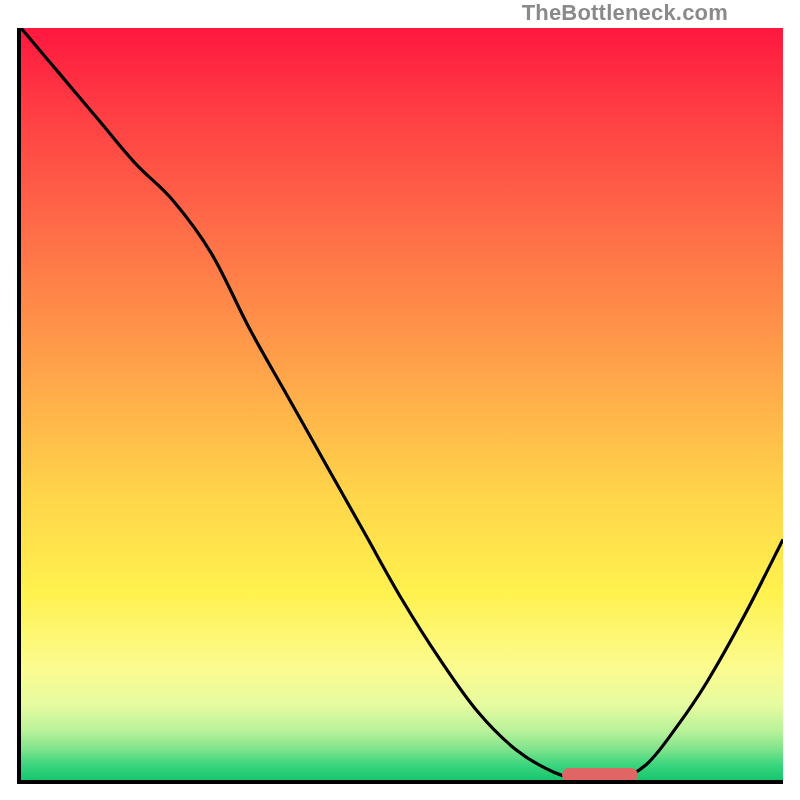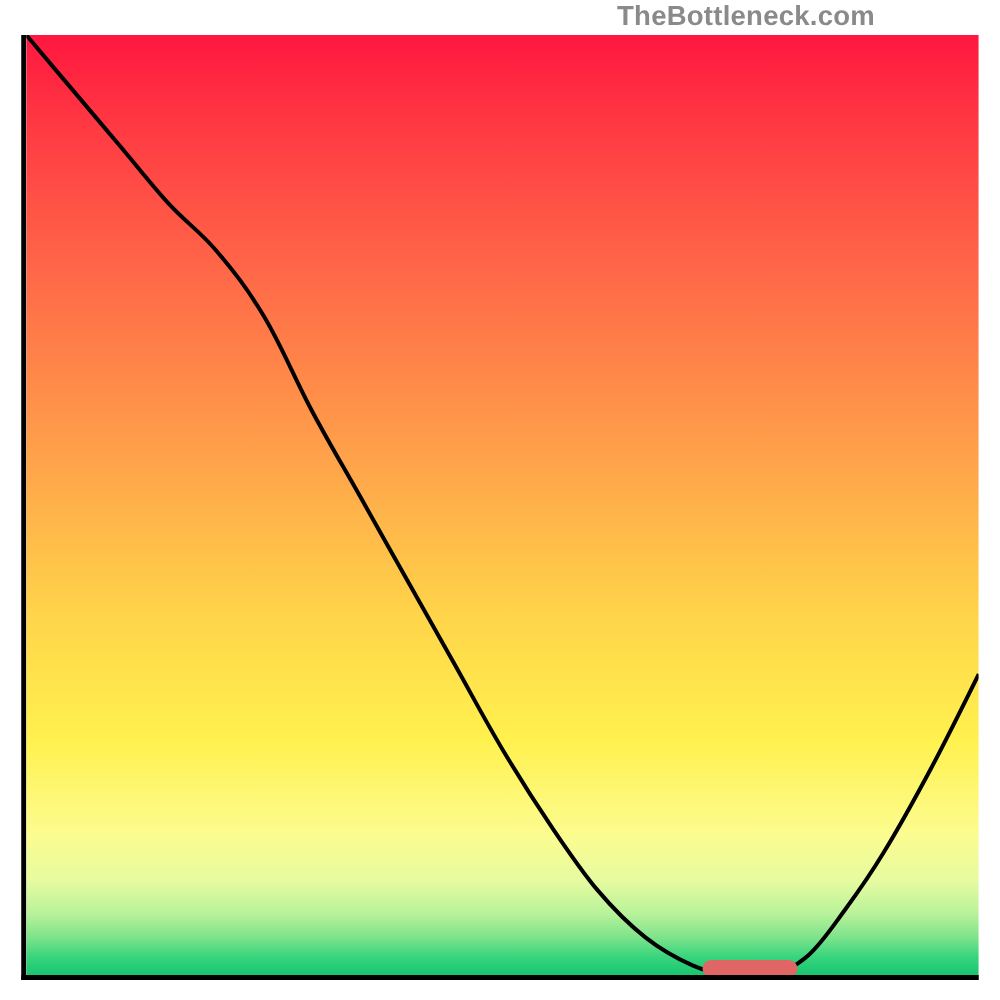--- a/index.html
+++ b/index.html
@@ -7,20 +7,21 @@
     padding: 0;
     width: 800px;
     height: 800px;
     background: #ffffff;
     font-family: Arial, Helvetica, sans-serif;
   }
   .container {
     position: relative;
     width: 712px;
     height: 800px;
+    padding-left: 28px;
   }
   .watermark {
     position: absolute;
     top: 0;
     right: 12px;
     font-size: 22px;
     font-weight: 600;
     color: #8a8a8a;
     letter-spacing: 0.2px;
     user-select: none;

